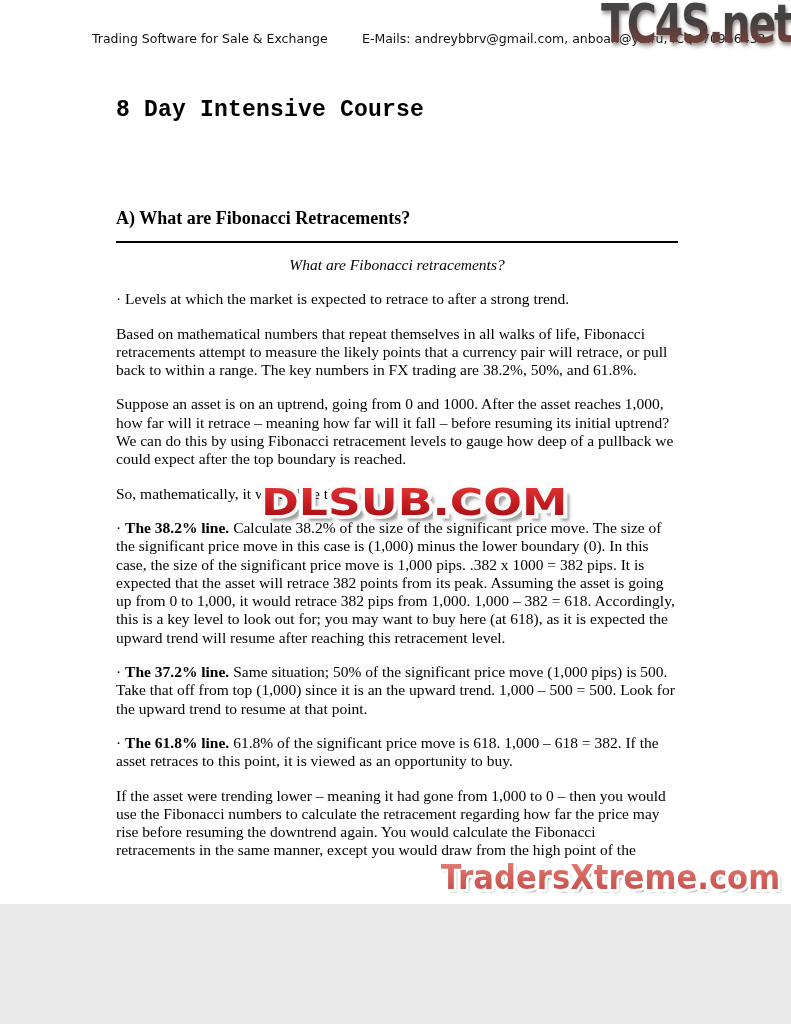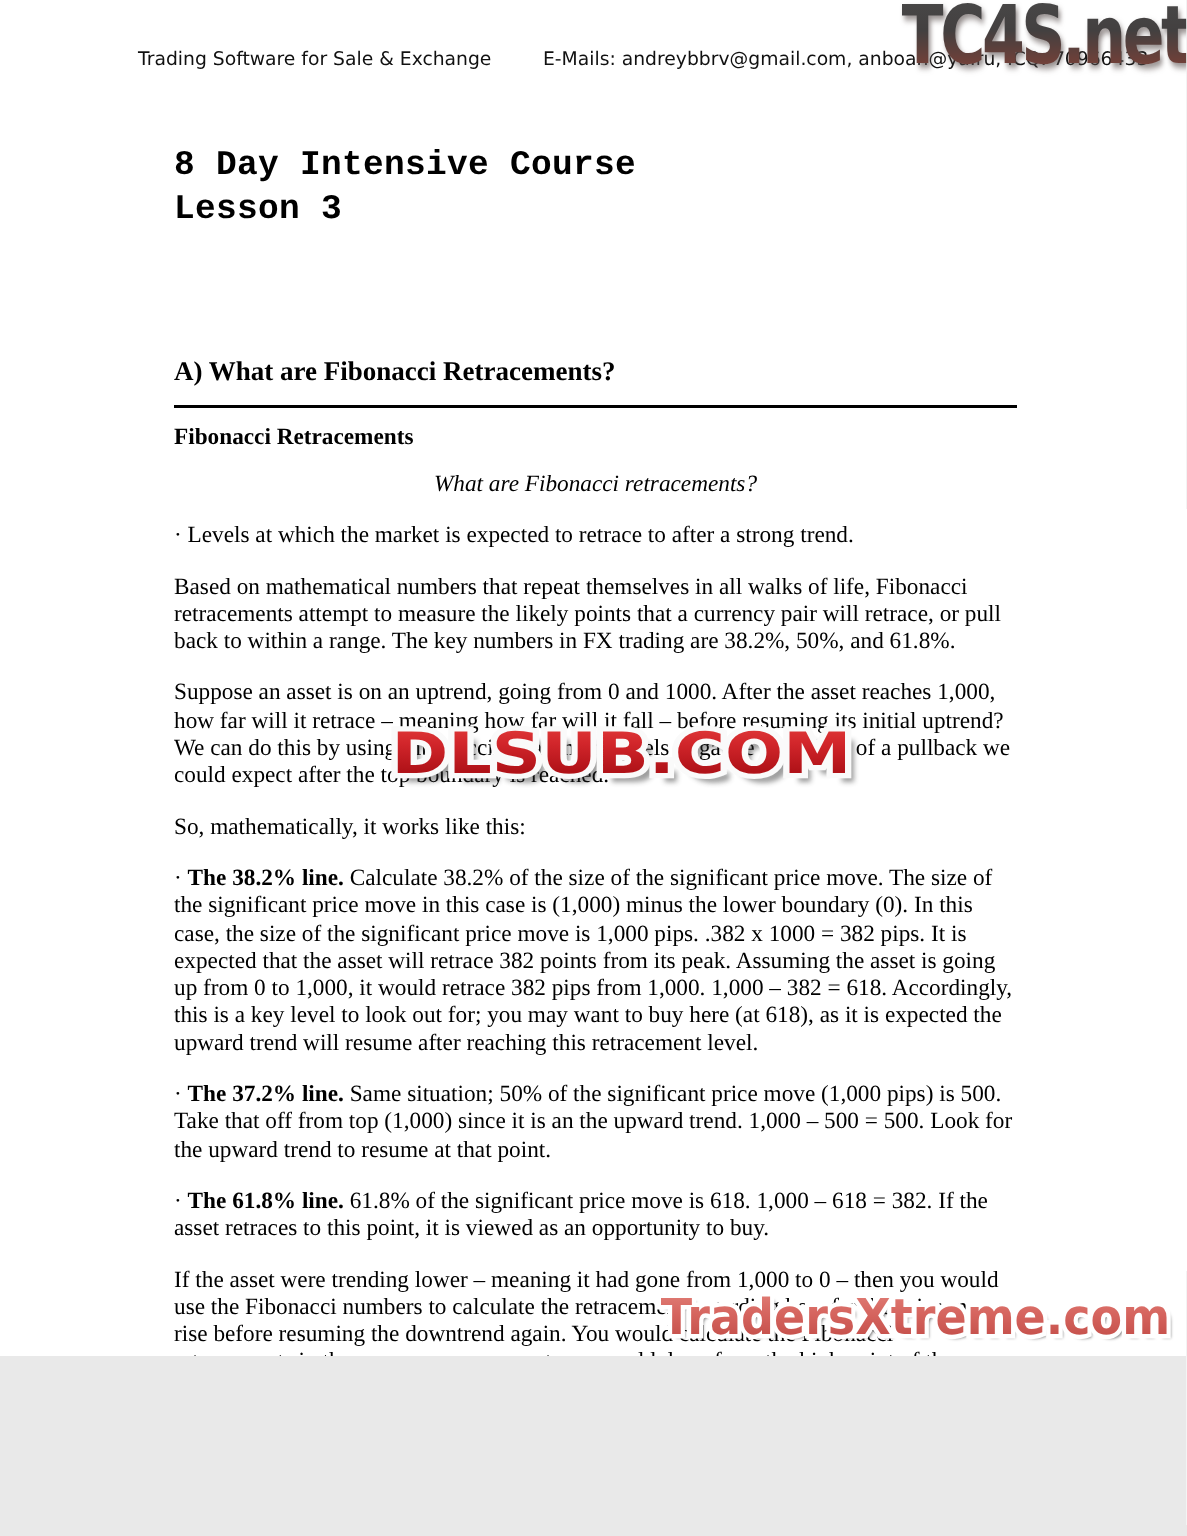--- a/index.html
+++ b/index.html
@@ -118,26 +118,24 @@
 
   <span class="hdr-tagline">Trading Software for Sale &amp; Exchange</span>
   <span class="hdr-emails">E-Mails: andreybbrv@gmail.com, anboan@ya.ru, ICQ: 70966433</span>
   <div class="tc4s-logo">
     <span class="tc4s-fill">TC4S.net</span>
   </div>
 
   <div class="content">
     <div class="doc-title">
       <div>8 Day Intensive Course</div>
-      <div>Lesson 3</div>
     </div>
 
     <div class="heading-a">A) What are Fibonacci Retracements?</div>
     <hr class="rule">
-    <div class="subheading">Fibonacci Retracements</div>
     <p class="question">What are Fibonacci retracements?</p>
 
     <p class="para">· Levels at which the market is expected to retrace to after a strong trend.</p>
     <p class="para">Based on mathematical numbers that repeat themselves in all walks of life, Fibonacci retracements attempt to measure the likely points that a currency pair will retrace, or pull back to within a range. The key numbers in FX trading are 38.2%, 50%, and 61.8%.</p>
     <p class="para">Suppose an asset is on an uptrend, going from 0 and 1000. After the asset reaches 1,000, how far will it retrace – meaning how far will it fall – before resuming its initial uptrend? We can do this by using Fibonacci retracement levels to gauge how deep of a pullback we could expect after the top boundary is reached.</p>
     <p class="para">So, mathematically, it works like this:</p>
 
     <p class="para"><span>·</span> <b>The 38.2% line.</b> <span>Calculate 38.2% of the size of the significant price move. The size of the significant price move in this case is (1,000) minus the lower boundary (0). In this case, the size of the significant price move is 1,000 pips. .382 x 1000 = 382 pips. It is expected that the asset will retrace 382 points from its peak. Assuming the asset is going up from 0 to 1,000, it would retrace 382 pips from 1,000. 1,000 – 382 = 618. Accordingly, this is a key level to look out for; you may want to buy here (at 618), as it is expected the upward trend will resume after reaching this retracement level.</span></p>
 
     <p class="para"><span>·</span> <b>The 37.2% line.</b> <span>Same situation; 50% of the significant price move (1,000 pips) is 500. Take that off from top (1,000) since it is an the upward trend. 1,000 – 500 = 500. Look for the upward trend to resume at that point.</span></p>

